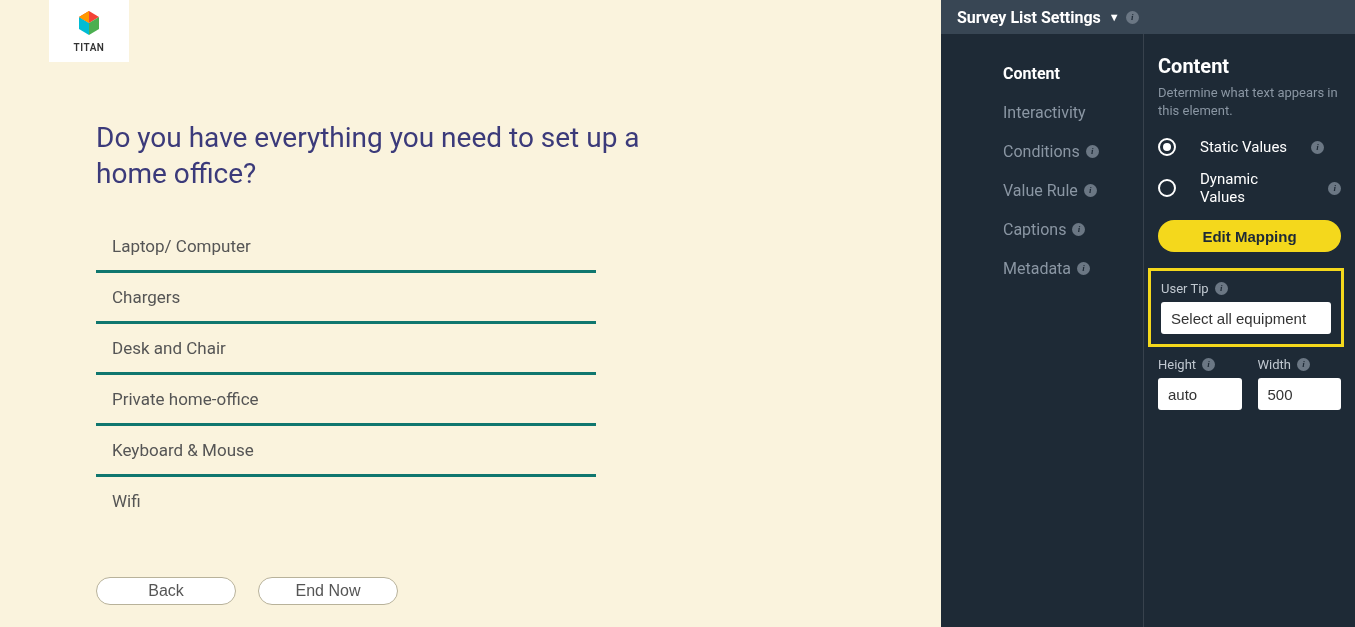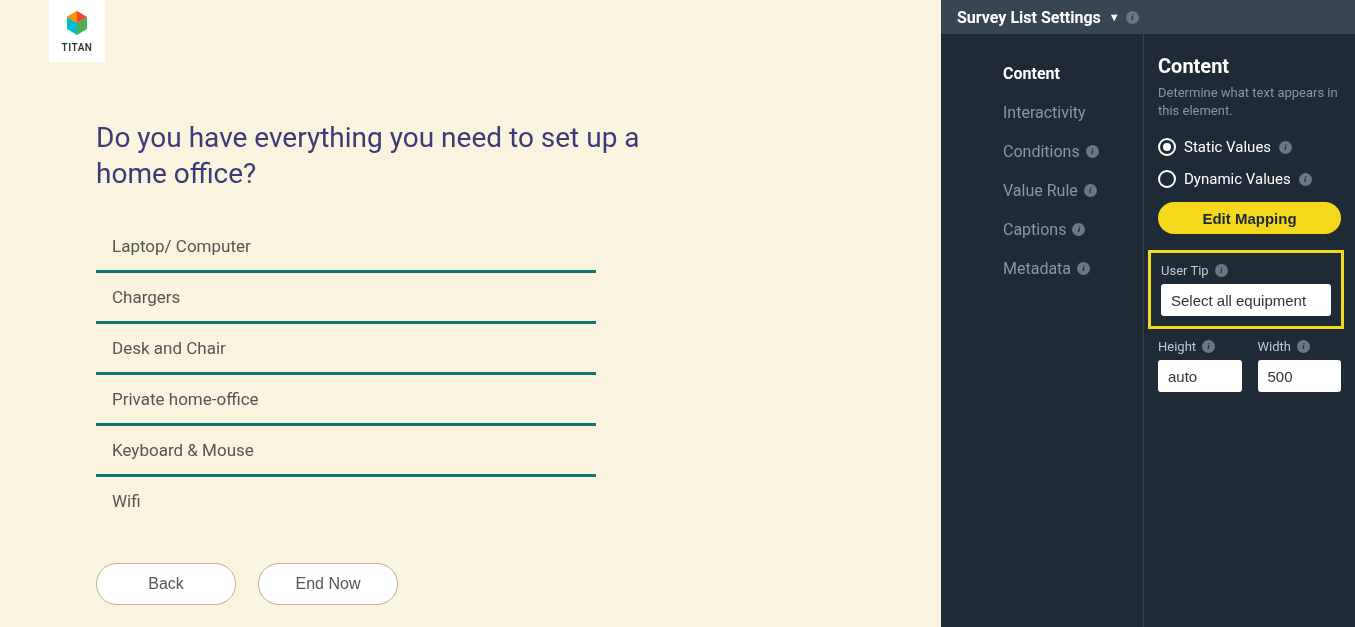--- a/index.html
+++ b/index.html
@@ -1,43 +1,43 @@
 <!DOCTYPE html>
 <html><head>
   <meta charset="utf-8">
   <style>
     * { margin: 0; padding: 0; box-sizing: border-box; }
     body { font-family: -apple-system, BlinkMacSystemFont, 'Segoe UI', Roboto, sans-serif; display: flex; width: 1355px; height: 627px; overflow: hidden; }
     
     
     .preview { flex: 0 0 941px; background: #faf3dd; position: relative; }
-    .logo-wrap { position: absolute; top: 0; left: 49px; width: 56px; height: 62px; background: #fff; display: flex; flex-direction: column; align-items: center; justify-content: center; }
+    .logo-wrap { position: absolute; top: 0; left: 49px; width: 80px; height: 62px; background: #fff; display: flex; flex-direction: column; align-items: center; justify-content: center; }
     .logo-svg { width: 32px; height: 32px; }
     .logo-text { font-size: 10px; font-weight: 600; color: #333; margin-top: 1px; letter-spacing: 0.5px; }
     .question { position: absolute; top: 120px; left: 96px; width: 600px; font-size: 28px; font-weight: 400; color: #3b3a7a; line-height: 1.3; }
     .option-list { position: absolute; top: 222px; left: 96px; width: 500px; }
     .option-item { font-size: 17px; color: #555; padding: 14px 16px 14px 16px; border-bottom: 3px solid #0f766e; }
     .option-item:last-child { border-bottom: none; }
     .nav-row { position: absolute; bottom: 22px; left: 96px; display: flex; gap: 22px; }
-    .nav-btn { width: 140px; height: 42px; border-radius: 21px; font-size: 16px; border: 1px solid #b8b29a; background: #fff; color: #555; cursor: pointer; display: flex; align-items: center; justify-content: center; }
+    .nav-btn { width: 140px; height: 28px; border-radius: 21px; font-size: 16px; border: 1px solid #b8b29a; background: #fff; color: #555; cursor: pointer; display: flex; align-items: center; justify-content: center; }
     .nav-btn.primary { background: #6aaf7d; border-color: #6aaf7d; color: #fff; }
     
     
     .sidebar { flex: 1; background: #1e2a36; color: #e0e0e0; display: flex; flex-direction: column; }
     .sidebar-header { height: 34px; background: #384654; display: flex; align-items: center; padding: 0 16px; font-size: 16px; font-weight: 700; color: #fff; gap: 6px; }
     .sidebar-header .chev { font-size: 11px; margin-left: 2px; }
     .info-dot { width: 13px; height: 13px; border-radius: 50%; background: #6b7784; color: #1e2a36; font-size: 9px; font-weight: 700; font-style: italic; font-family: Georgia, serif; display: inline-flex; align-items: center; justify-content: center; line-height: 1; }
     .sidebar-body { flex: 1; display: flex; padding-left: 48px; }
     .nav-col { flex: 0 0 155px; border-right: 1px solid #38424d; padding-top: 20px; }
     .nav-item { padding: 10px 0 10px 14px; font-size: 16px; color: #8a96a3; cursor: pointer; display: flex; align-items: center; gap: 6px; }
     .nav-item.active { color: #fff; font-weight: 700; }
     .panel-col { flex: 1; padding: 20px 14px 14px 14px; display: flex; flex-direction: column; }
     .panel-title { font-size: 20px; font-weight: 700; color: #fff; margin-bottom: 6px; }
     .panel-sub { font-size: 13px; color: #8a96a3; line-height: 1.4; margin-bottom: 18px; }
-    .radio-row { display: flex; align-items: center; gap: 8px; margin-bottom: 14px; cursor: pointer; }
+    .radio-row { display: flex; align-items: center; gap: 24px; margin-bottom: 14px; cursor: pointer; }
     .radio-outer { width: 18px; height: 18px; border: 2px solid #fff; border-radius: 50%; display: flex; align-items: center; justify-content: center; flex-shrink: 0; }
     .radio-inner { width: 8px; height: 8px; background: #fff; border-radius: 50%; }
     .radio-row .lbl { font-size: 15px; color: #fff; }
     .edit-mapping-btn { width: 100%; height: 32px; background: #f4d81c; border: none; border-radius: 16px; font-size: 15px; font-weight: 600; color: #1e2a36; cursor: pointer; margin-bottom: 16px; }
     .box-highlight { border: 3px solid #f4d81c; padding: 10px; margin-left: -10px; margin-right: -3px; }
     .field-label { font-size: 13px; color: #c0c8d0; display: flex; align-items: center; gap: 6px; margin-bottom: 6px; }
     .text-input { width: 100%; height: 32px; background: #fff; border: none; border-radius: 3px; padding: 0 10px; font-size: 15px; color: #333; }
     .dim-row { display: flex; gap: 16px; margin-top: 10px; }
     .dim-col { flex: 1; }
   </style>

